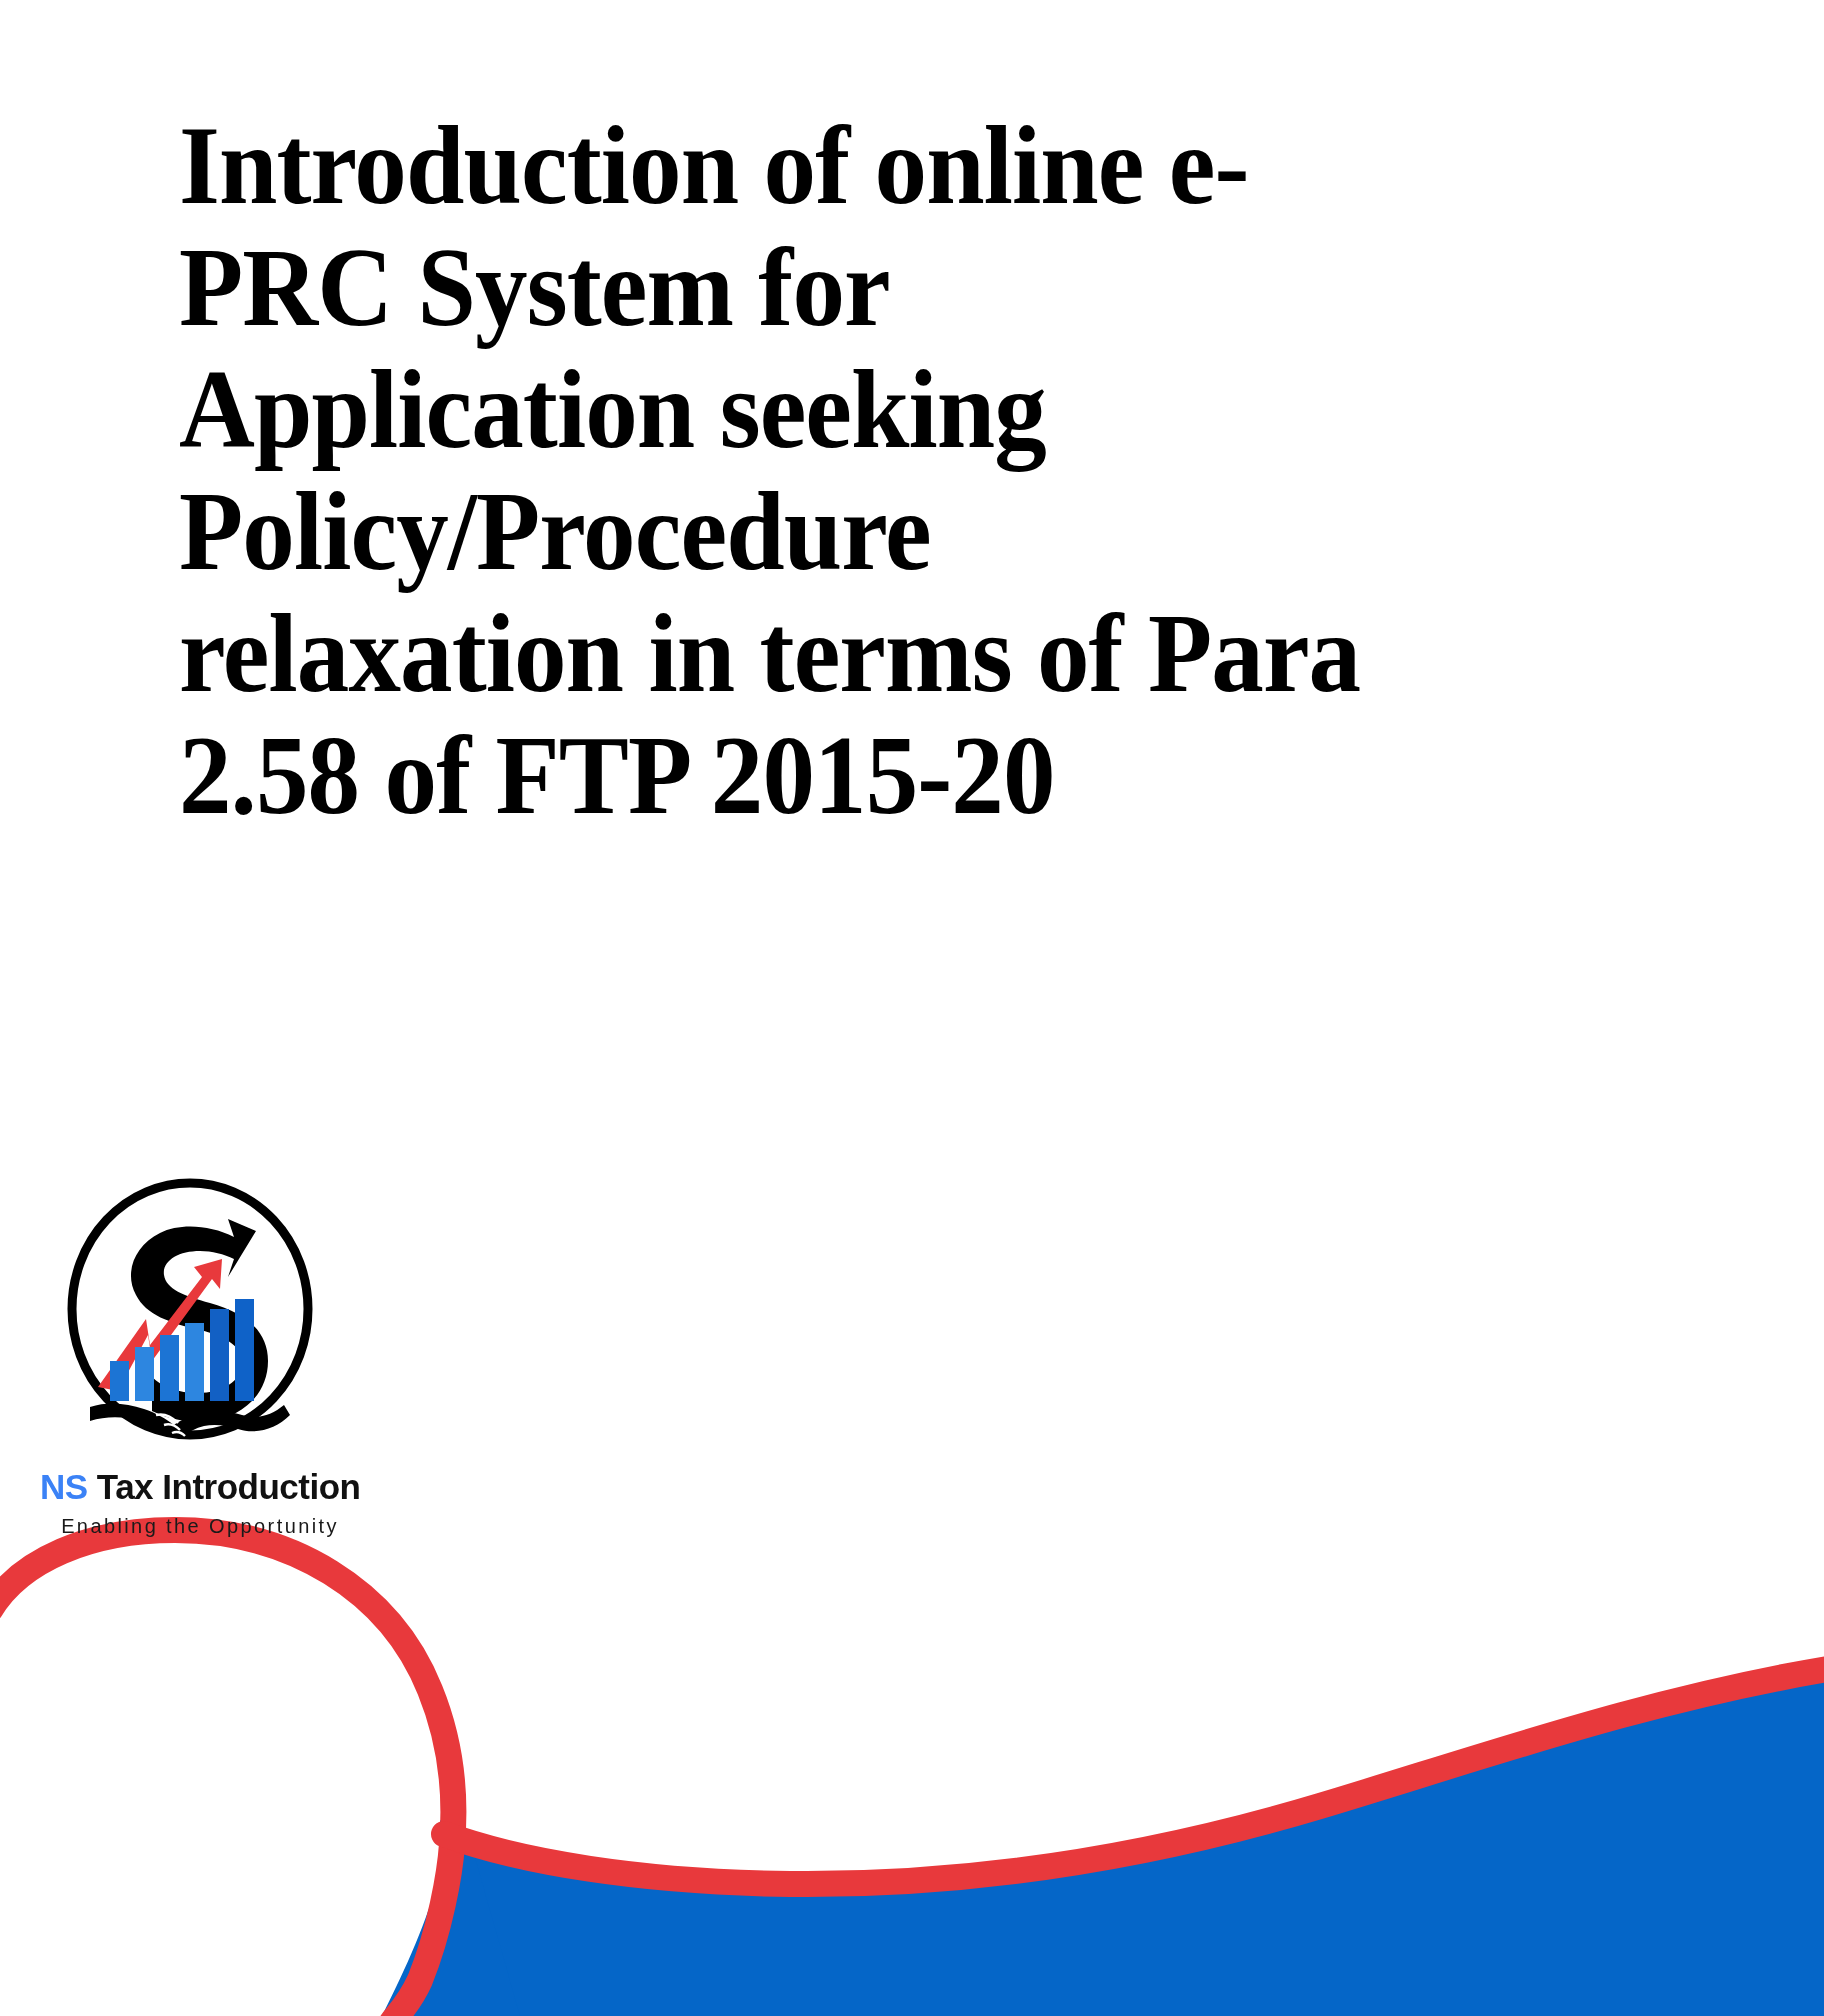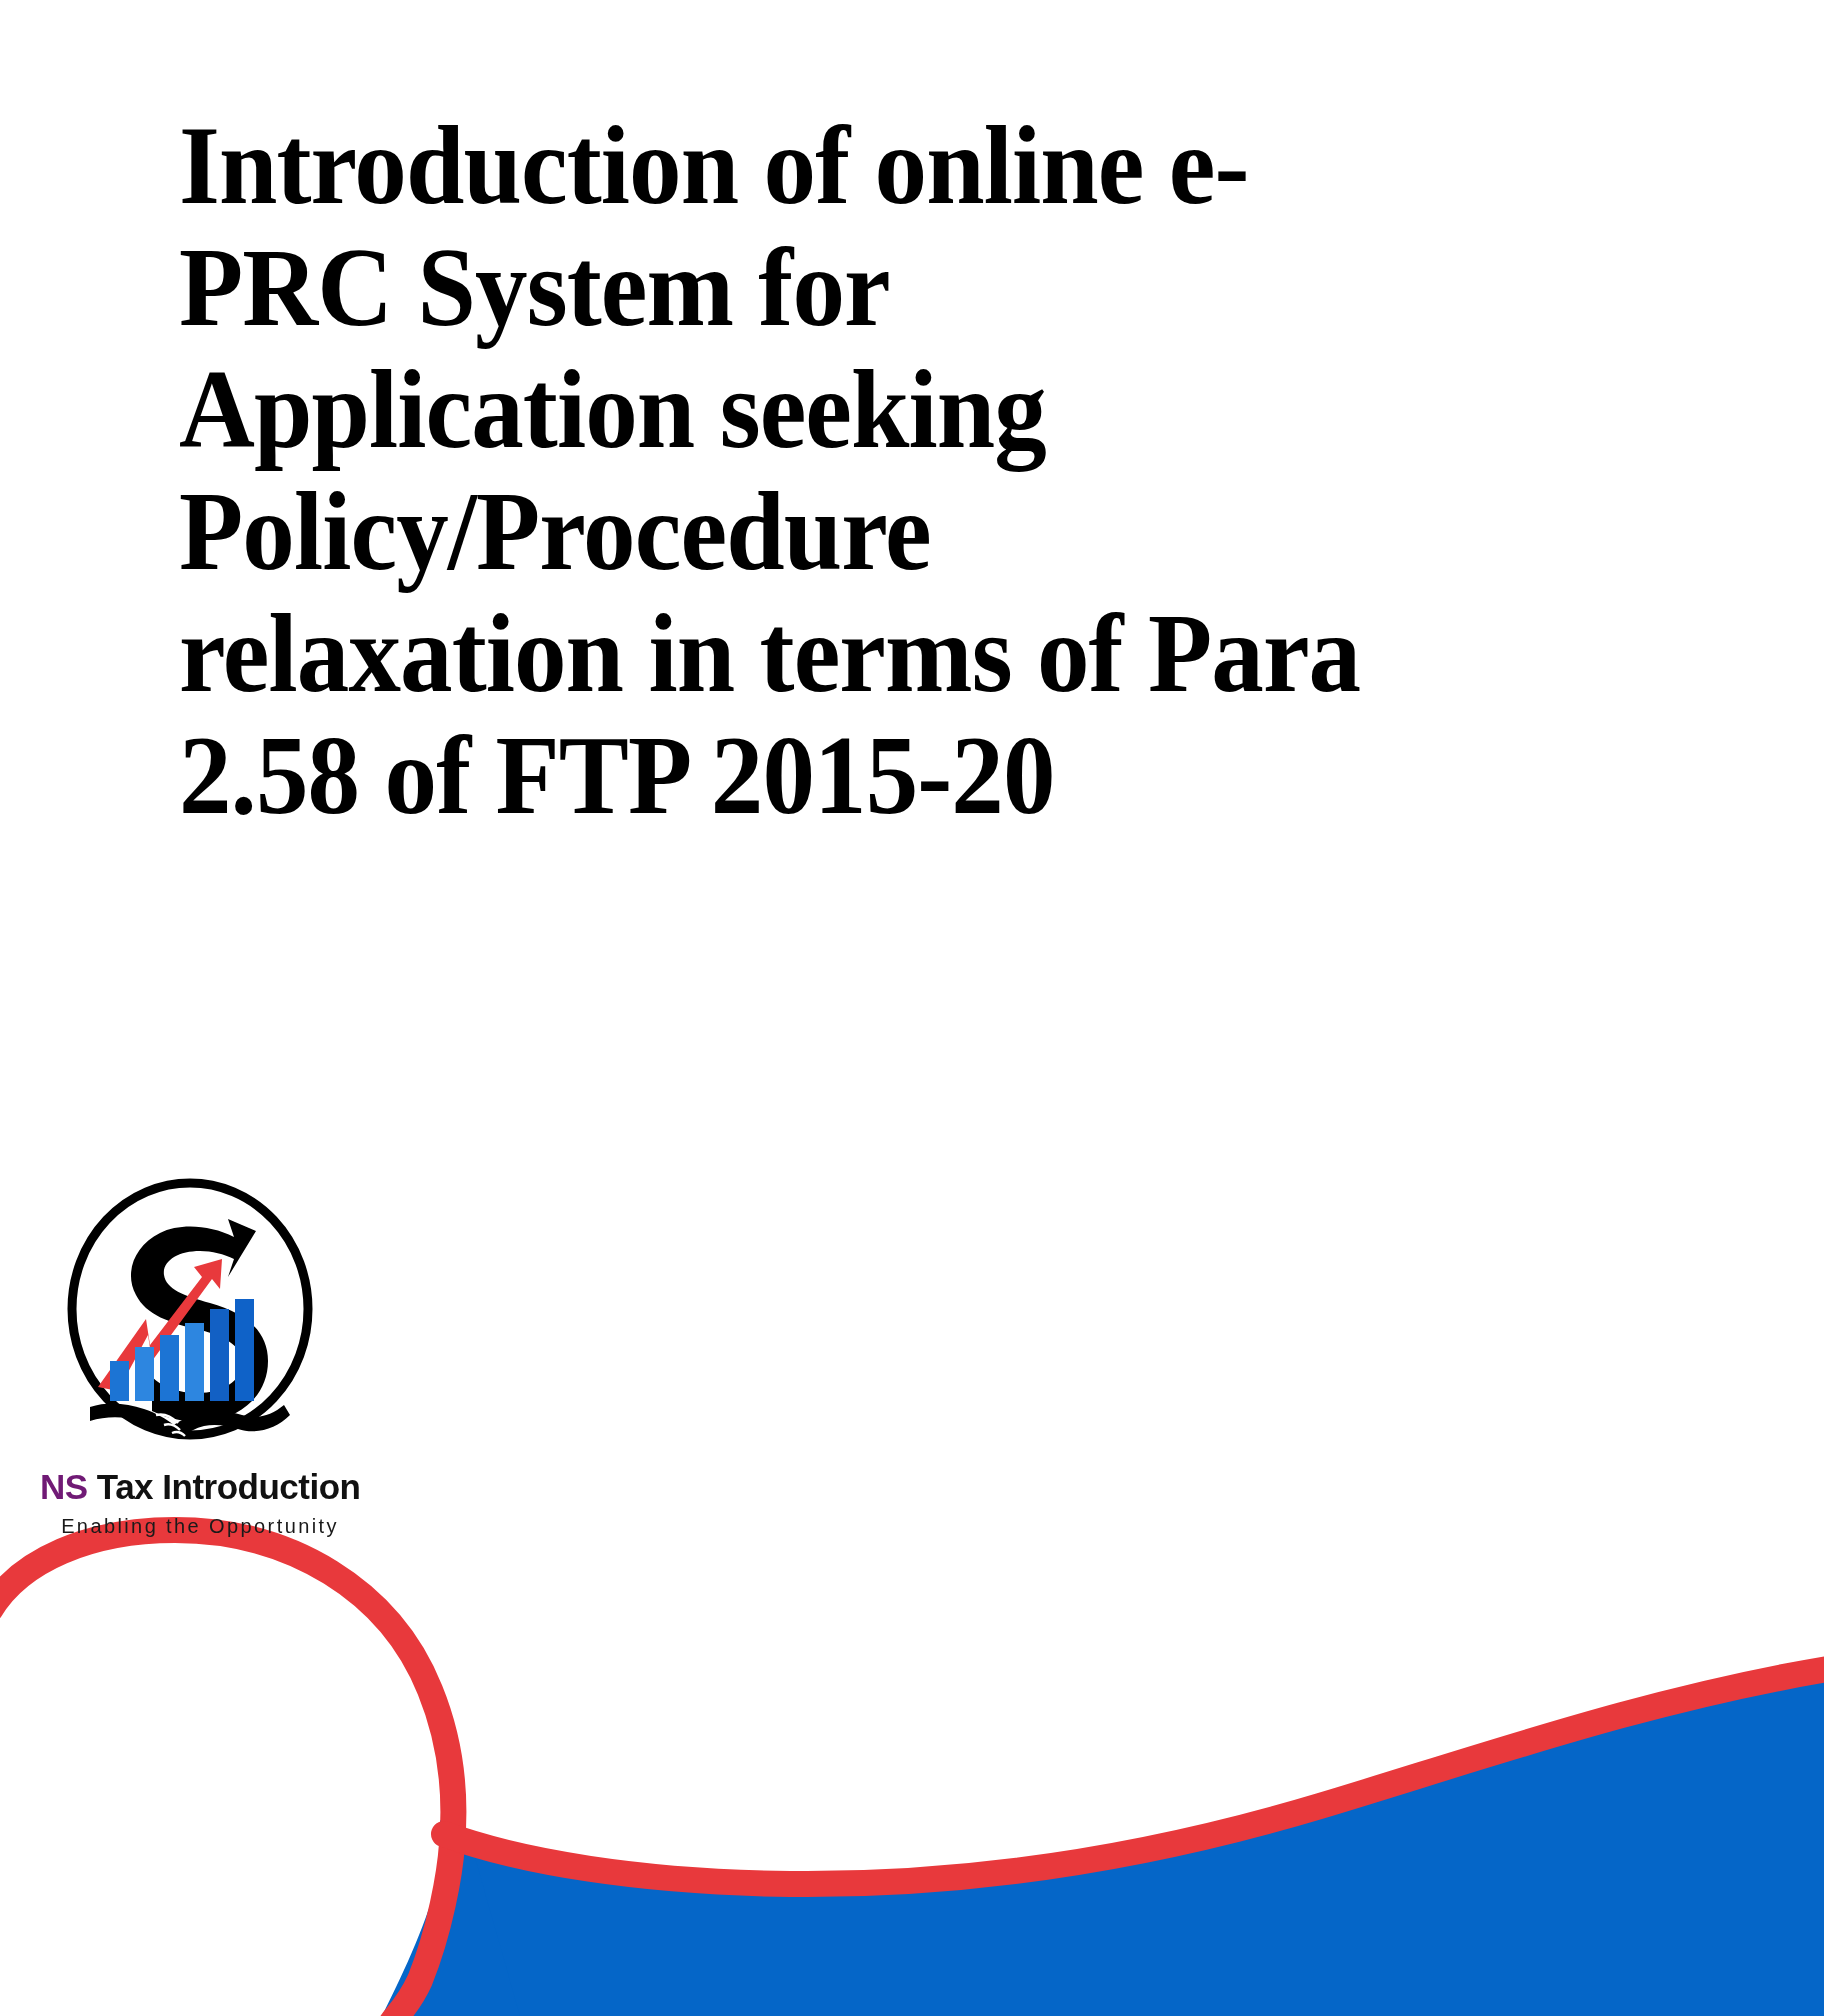--- a/index.html
+++ b/index.html
@@ -76,21 +76,21 @@
     left:0; top:292px;
     width:320px;
     text-align:center;
     font-family:"Liberation Sans", sans-serif;
     font-weight:700;
     font-size:35px;
     letter-spacing:-0.5px;
     white-space:nowrap;
     color:#111111;
   }
-  .logo-wordmark .ns { color:#701a75; }
+  .logo-wordmark .ns { color:#3b82f6; }
   .logo-tagline {
     position:absolute;
     left:0; top:340px;
     width:320px;
     text-align:center;
     font-family:"Liberation Sans", sans-serif;
     font-weight:400;
     font-size:20px;
     letter-spacing:2.4px;
     white-space:nowrap;

